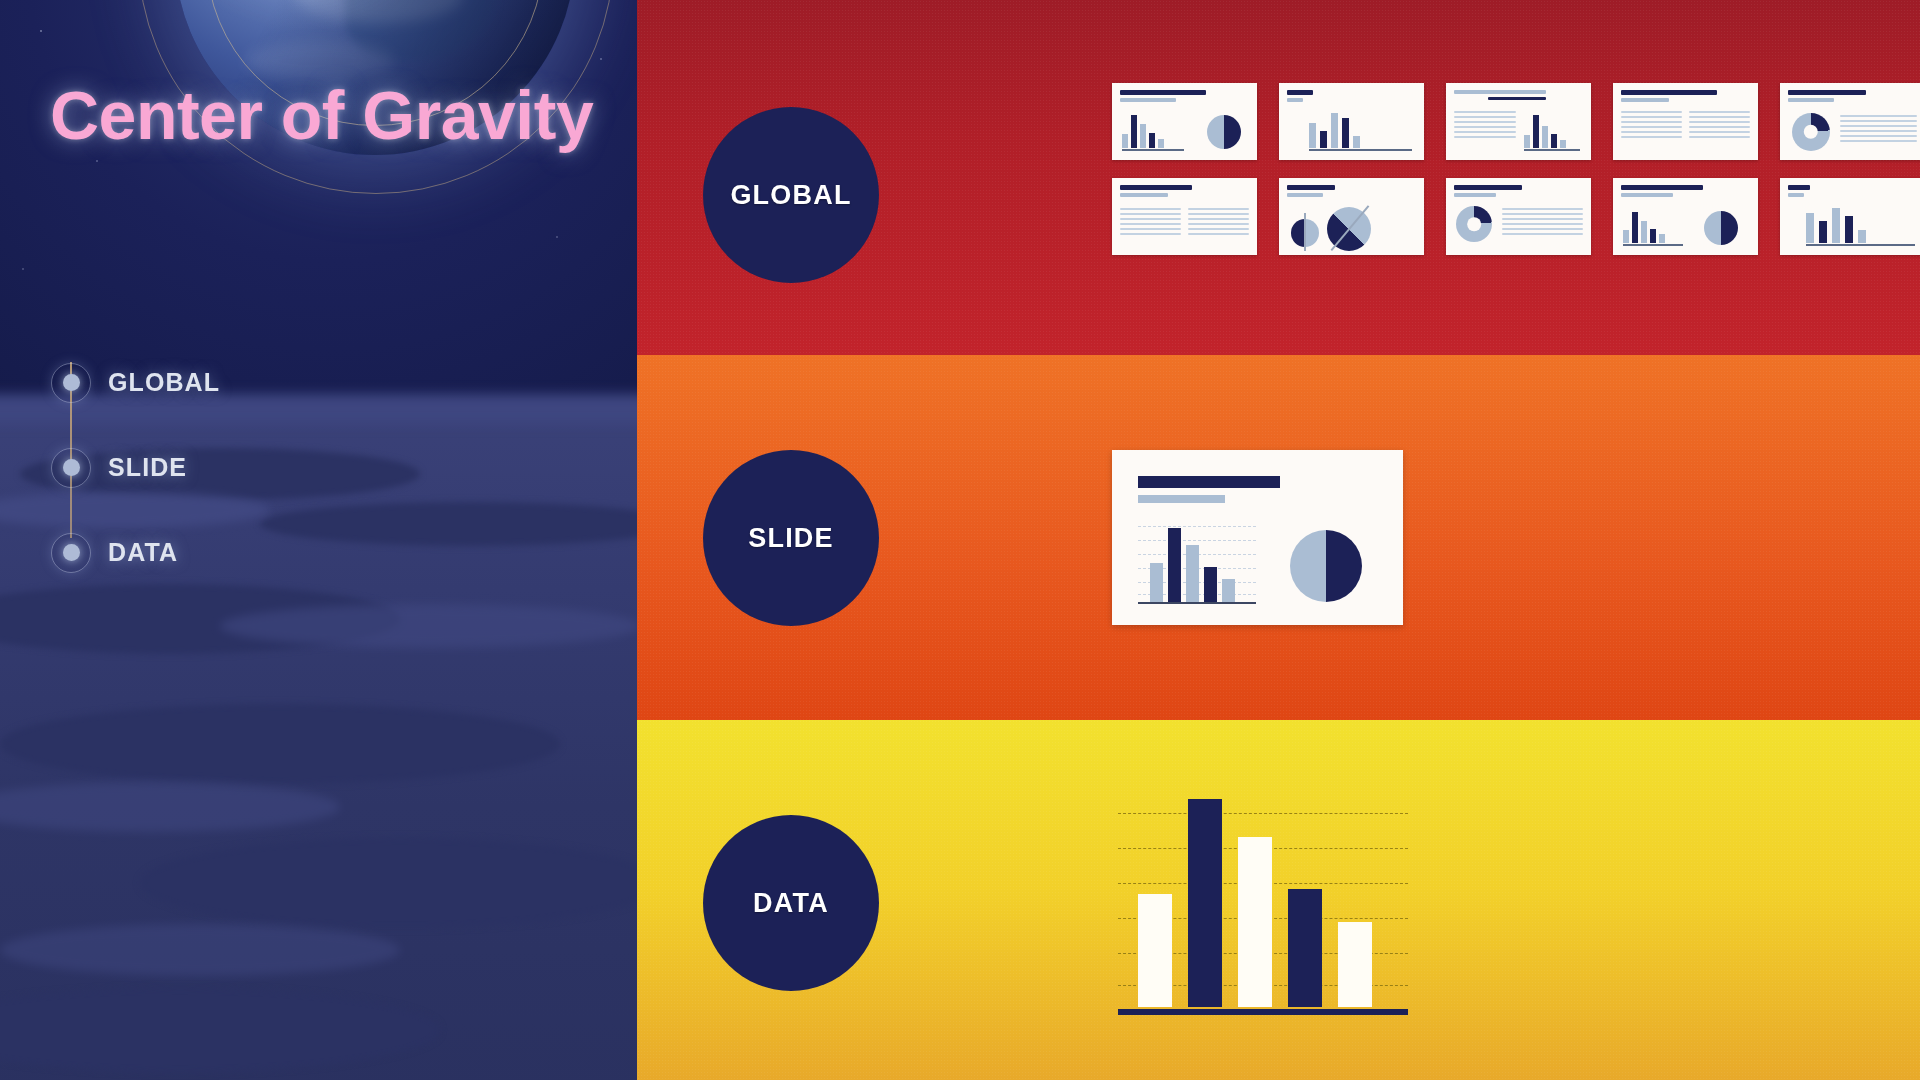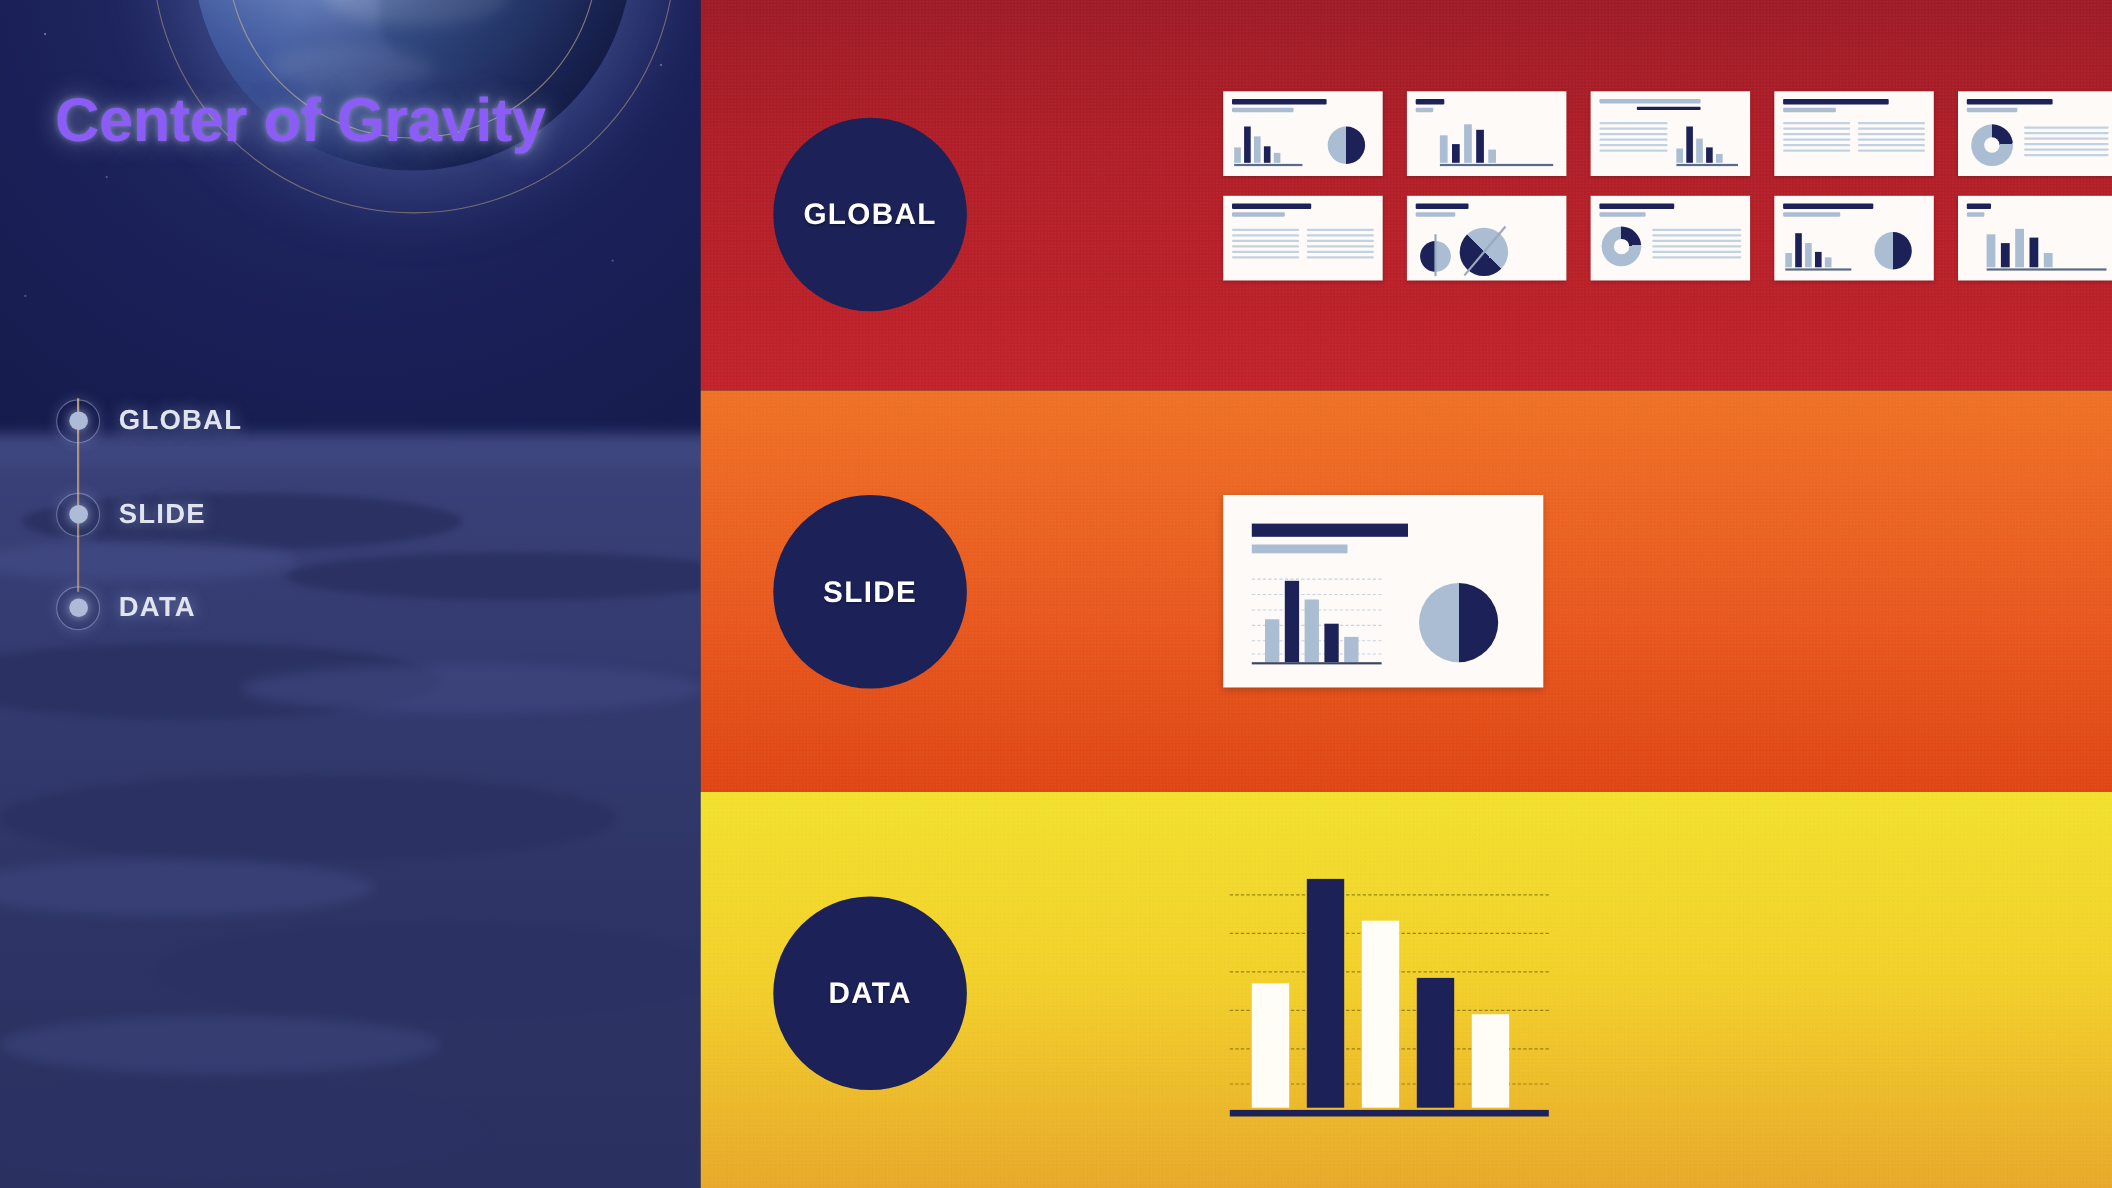--- a/index.html
+++ b/index.html
@@ -103,24 +103,24 @@
     position: absolute;
     background: #424a84;
     border-radius: 50%;
     filter: blur(5px);
     opacity: .8;
   }
 
   .title {
     position: absolute;
     left: 50px; top: 76px;
-    font-size: 56px;
+    font-size: 68px;
     font-weight: 700;
     letter-spacing: -0.5px;
-    color: #8b5cf6;
+    color: #f9a8d4;
     text-shadow: 0 0 22px rgba(190,205,245,.55), 0 0 6px rgba(255,255,255,.35);
     white-space: nowrap;
   }
 
   
   .nav {
     position: absolute;
     left: 50px;
     top: 340px;
     width: 300px;

